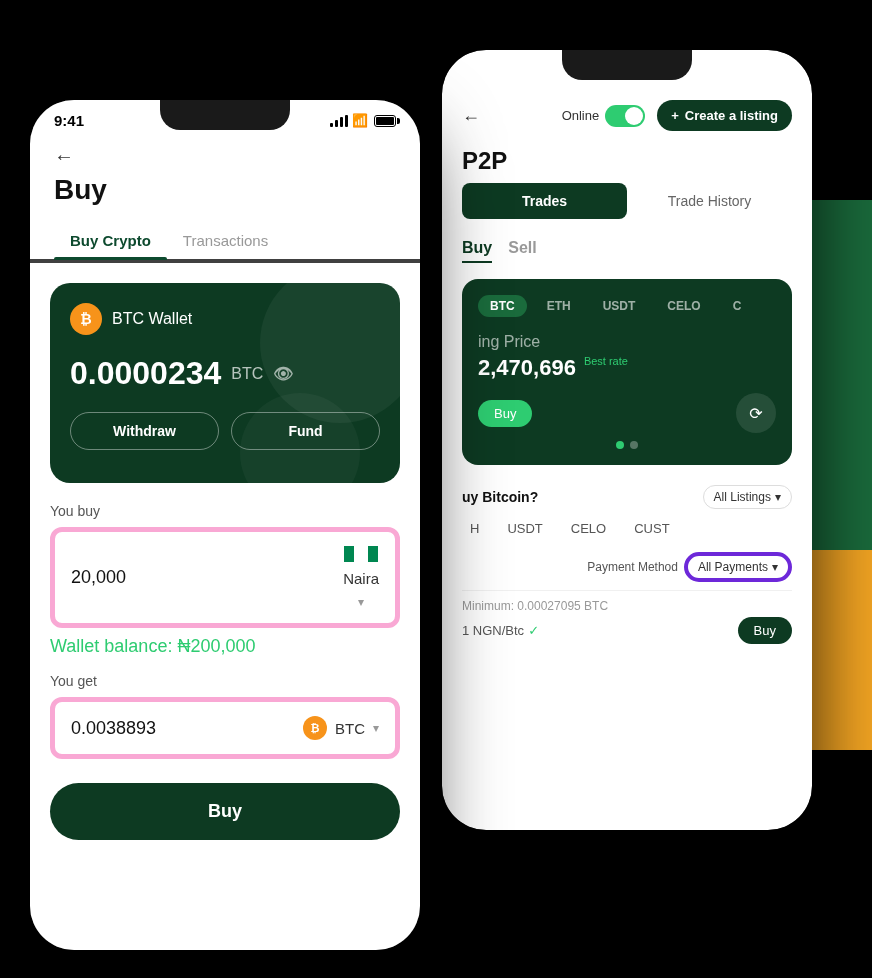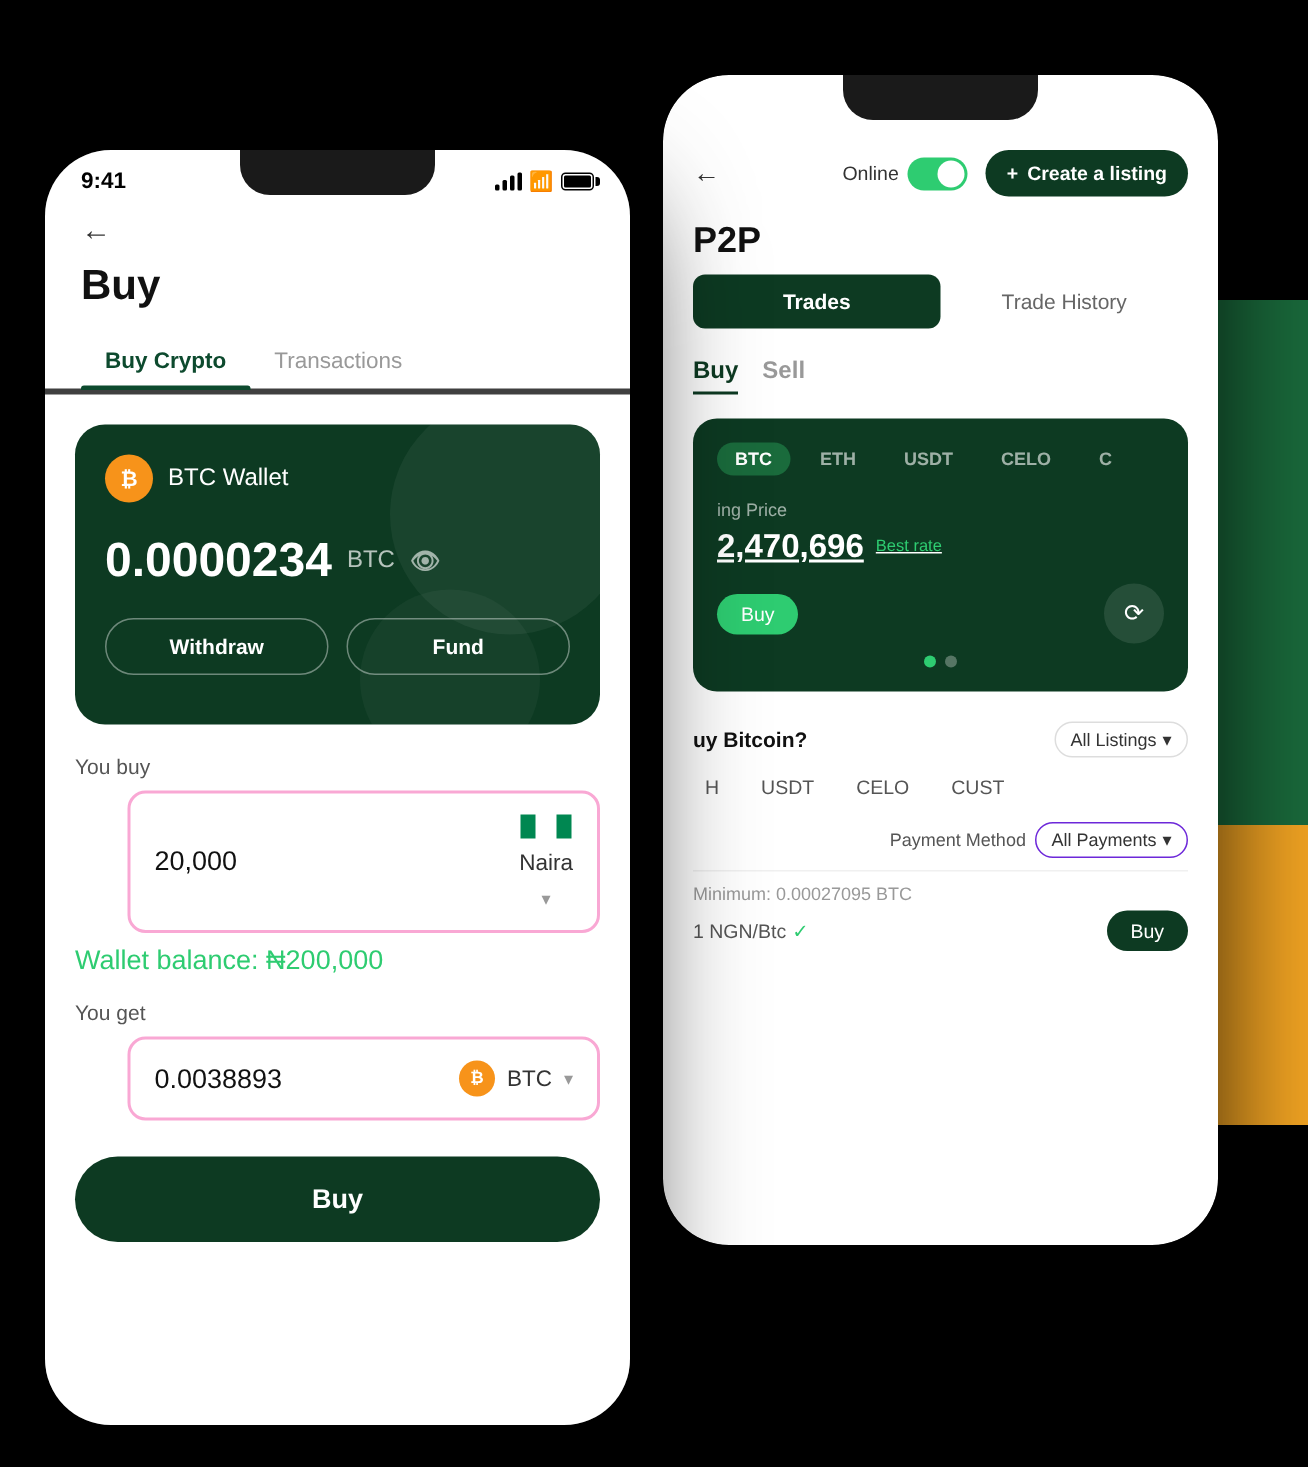--- a/index.html
+++ b/index.html
@@ -324,25 +324,24 @@
     .field-label {
       font-size: 14px;
       color: #555;
       margin-bottom: 8px;
     }
 
     .input-row {
       display: flex;
       align-items: center;
       justify-content: space-between;
-      border: 2px solid #f9a8d4;
+      border: 5px solid #f9a8d4;
       border-radius: 12px;
       padding: 14px 16px;
       margin-bottom: 8px;
-      margin-left: 35px;
     }
 
     .input-value {
       font-size: 18px;
       font-weight: 500;
       color: #111;
     }
 
     .currency-selector {
       display: flex;
@@ -537,21 +536,21 @@
 
     .crypto-chip.inactive {
       color: rgba(255,255,255,0.6);
     }
 
     .price-section {
       margin-bottom: 12px;
     }
 
     .price-label {
-      font-size: 12px;
+      font-size: 16px;
       color: rgba(255,255,255,0.6);
       margin-bottom: 4px;
     }
 
     .price-value {
       font-size: 22px;
       font-weight: 700;
       color: #fff;
     }
 
@@ -626,21 +625,21 @@
       gap: 6px;
       margin-bottom: 8px;
     }
 
     .payment-label {
       font-size: 12px;
       color: #555;
     }
 
     .payment-btn {
-      border: 1px solid #6d28d9;
+      border: 4px solid #6d28d9;
       border-radius: 20px;
       padding: 4px 10px;
       font-size: 12px;
       color: #333;
       cursor: pointer;
       display: flex;
       align-items: center;
       gap: 4px;
     }
 
@@ -709,21 +708,21 @@
         <div class="crypto-carousel">
           <div class="crypto-chips">
             <span class="crypto-chip active">BTC</span>
             <span class="crypto-chip inactive">ETH</span>
             <span class="crypto-chip inactive">USDT</span>
             <span class="crypto-chip inactive">CELO</span>
             <span class="crypto-chip inactive">C</span>
           </div>
           <div class="price-section">
             <div class="price-label">ing Price</div>
-            <div style="display:flex;align-items:center;text-decoration:underline;">
+            <div style="display:flex;align-items:flex-start;">
               <span class="price-value">2,470,696</span>
               <span class="best-rate">Best rate</span>
             </div>
           </div>
           <div style="display:flex;justify-content:space-between;align-items:center;">
             <button style="background:#2ecc71;color:#fff;border:none;border-radius:20px;padding:6px 16px;font-size:13px;cursor:pointer;">Buy</button>
             <div style="width:40px;height:40px;background:rgba(255,255,255,0.1);border-radius:50%;display:flex;align-items:center;justify-content:center;cursor:pointer;">⟳</div>
           </div>
           <div class="carousel-dots">
             <div class="dot active"></div>

